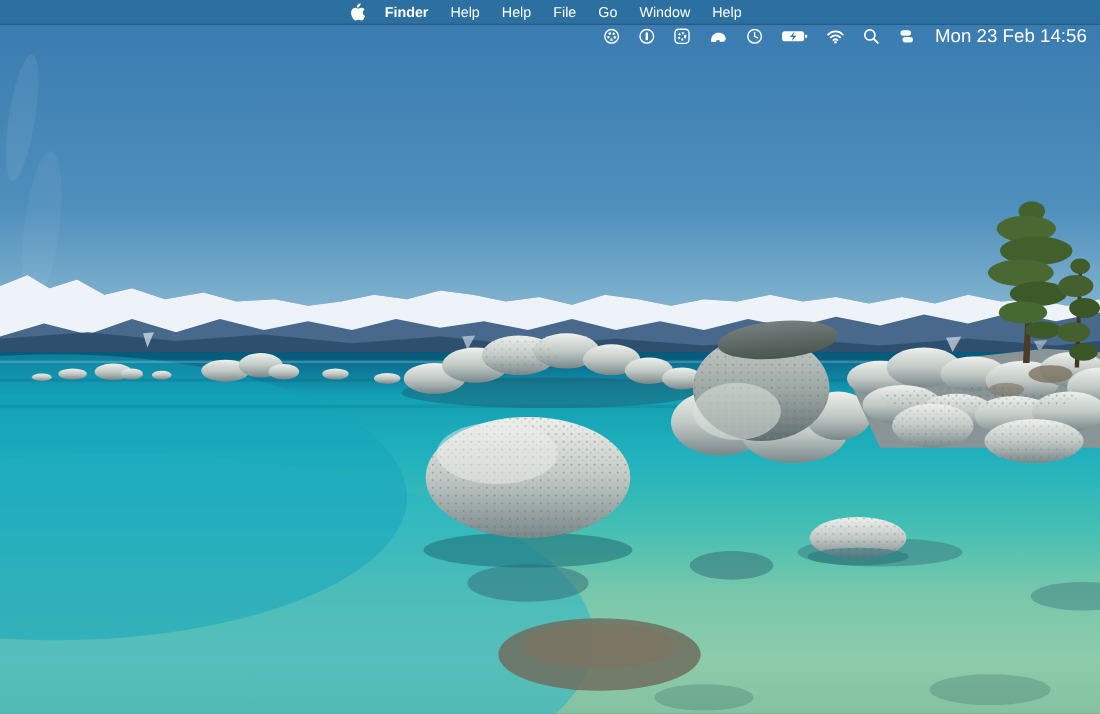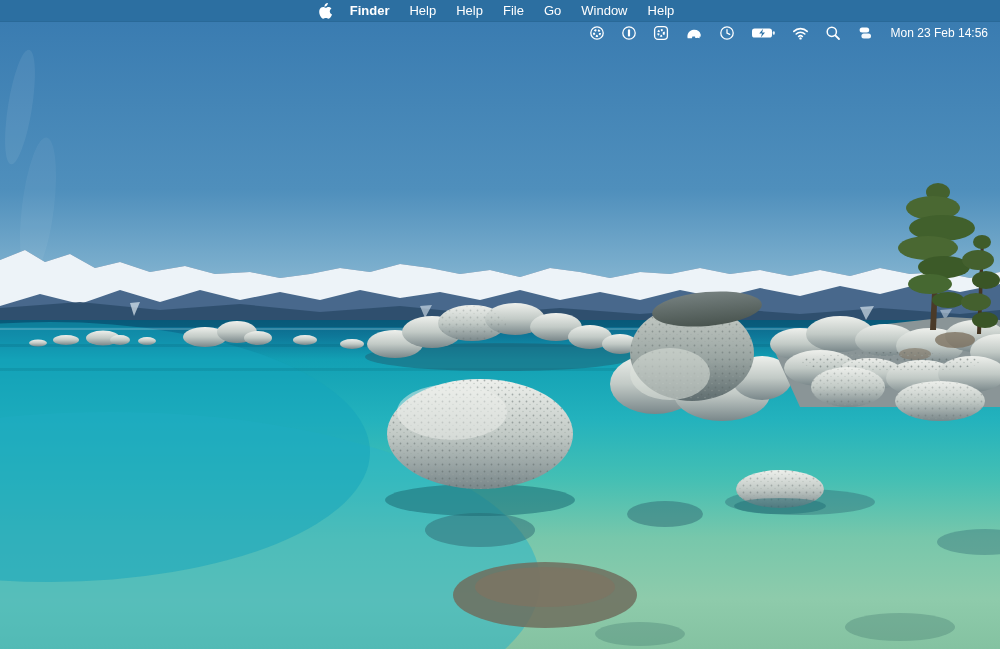--- a/index.html
+++ b/index.html
@@ -17,21 +17,21 @@
     border-bottom:1px solid rgba(0,0,0,0.05);
     flex-direction:column;
   }
   .menubar .left{display:flex;align-items:center;gap:0;}
   .mi{padding:0 10px;line-height:22px;cursor:default;white-space:nowrap;}
   .mi.apple{padding:0 8px 0 2px;display:flex;align-items:center;}
   .mi.appname{font-weight:700;}
   .menubar .right{margin-left:auto;display:flex;align-items:center;gap:4px;}
   .status{padding:0 6px;display:flex;align-items:center;height:22px;}
   .status svg{display:block;}
-  .clock{padding:0 2px 0 8px;font-size:12px;white-space:nowrap;}
+  .clock{padding:0 2px 0 8px;font-size:17px;white-space:nowrap;}
   
   .desktop{position:absolute;top:0;left:0;width:1000px;height:649px;}
   .wallpaper{position:absolute;top:22px;left:0;}
 </style>
 </head>
 <body>
 
 <div class="screen">
 
   <div class="desktop">

